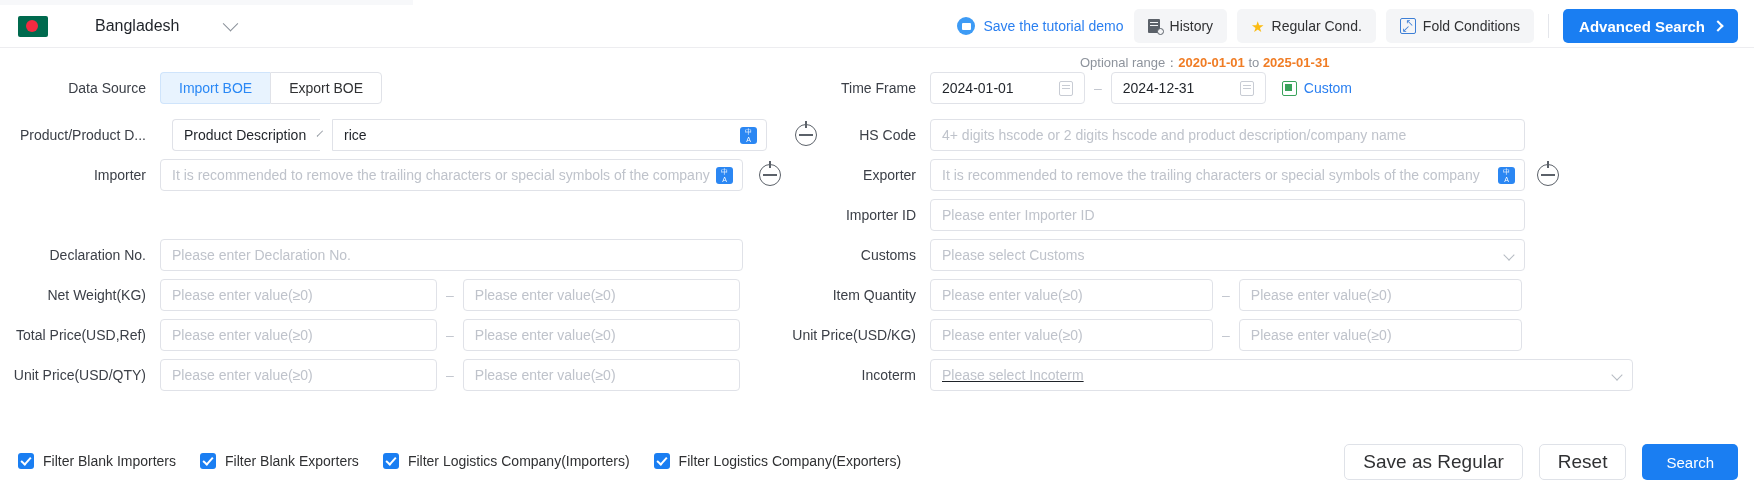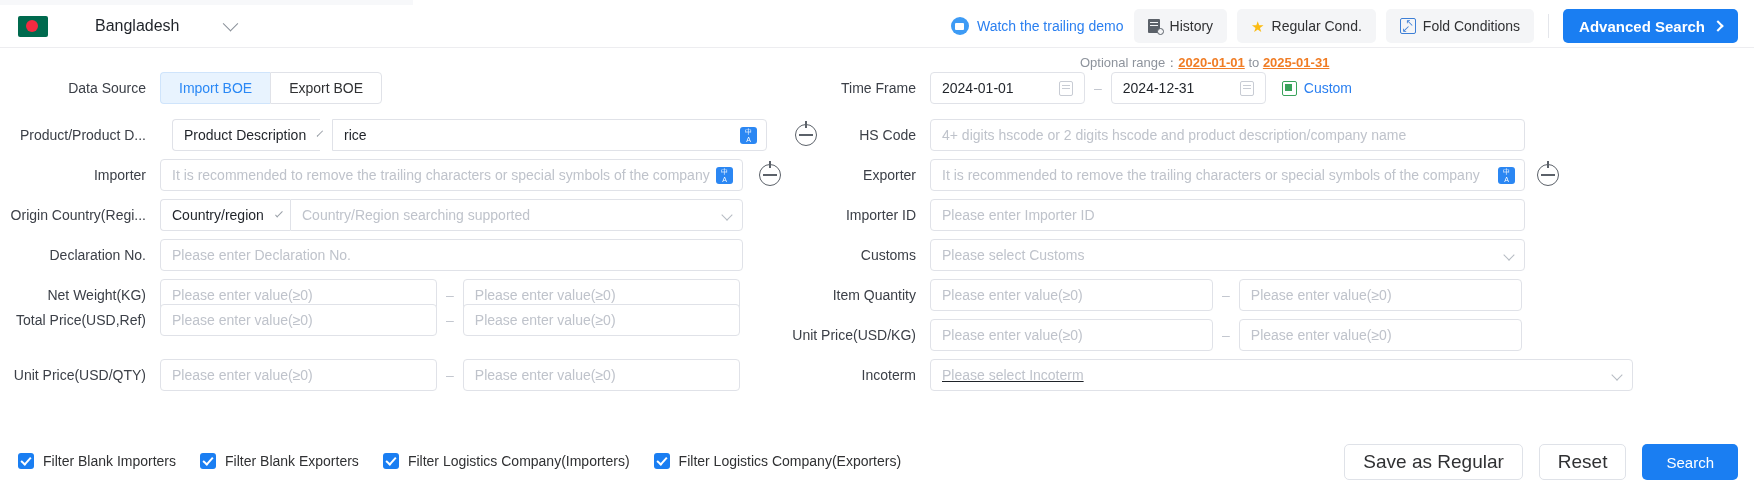--- a/index.html
+++ b/index.html
@@ -147,21 +147,21 @@
     transform:rotate(0deg);
   }
 
   
   .cal-ico { margin-left:auto; width:14px; height:15px; border:1.5px solid #c8ccd4; border-radius:2px; position:relative;}
   .cal-ico:before{ content:""; position:absolute; left:2px; top:3px; width:8px; height:1.5px; background:#c8ccd4; box-shadow:0 3px 0 #c8ccd4;}
   .cal-ico:after{ content:""; position:absolute; left:3px; top:-4px; width:7px; height:2px; background:#fff;}
   .dash { color:#c3c7cf; margin:0 9px; font-size:14px; }
 
   .opt-range { position:absolute; font-size:13px; color:#8d939c; white-space:nowrap; }
-  .opt-range b { color:#f07c24; font-weight:bold;text-decoration:underline; }
+  .opt-range b { color:#f07c24; font-weight:bold; }
   .opt-range .to { color:#f07c24; font-weight:bold; }
 
   .custom-link { display:flex; align-items:center; gap:7px; color:#2a7ff0; font-size:14px; cursor:pointer; white-space:nowrap; }
   .cust-ico { width:15px; height:15px; border:1.6px solid #3aa35b; border-radius:2px; position:relative; }
   .cust-ico:after { content:""; position:absolute; left:2px; top:2px; width:7px; height:7px; background:#3aa35b; }
 
   
   .checks { position:absolute; left:18px; top:405px; display:flex; align-items:center; gap:24px; }
   .chk { display:flex; align-items:center; gap:9px; cursor:pointer; font-size:14px; color:#303133; }
   .box {
@@ -197,21 +197,21 @@
         </div>
       <div class="country-name">Bangladesh</div>
       <div class="caret"></div>
     </div>
 
     <div class="header-right">
       <div class="link-demo">
         <span class="circ-icon">
             <span class="inner"></span>
           </span>
-        <span>Watch the trailing demo</span>
+        <span>Save the tutorial demo</span>
       </div>
 
       <button class="ghost-btn">
         <span class="hist-ico">
             <i></i>
             <b></b>
           </span>
         <span>History</span>
       </button>
 
@@ -265,51 +265,40 @@
       <div class="field" style="width:583px; position:relative;">
         <span class="ph-text">It is recommended to remove the trailing characters or special symbols of the company</span>
         <span class="trans-badge" style="right:9px; top:7px;">
             <span>中</span>
             <span>A</span>
           </span>
       </div>
       <span class="circ-tool" style="margin-left:16px;"></span>
     </div>
 
-    <div class="row" style="left:0px; top:151px;">
-      <div class="lbl" style="width:160px;">Origin Country(Regi...</div>
-      <div class="sel-pre" style="width:130px; justify-content:space-between;">
-        <span>Country/region</span>
-        <span class="mini-caret"></span>
-      </div>
-      <div class="sel-post" style="width:453px;">
-        <span class="ph-text">Country/Region searching supported</span>
-        <span class="down-caret"></span>
-      </div>
-    </div>
 
     <div class="row" style="left:0px; top:191px;">
       <div class="lbl" style="width:160px;">Declaration No.</div>
       <div class="field" style="width:583px;">
         <span class="ph-text">Please enter Declaration No.</span>
       </div>
     </div>
 
     <div class="row" style="left:0px; top:231px;">
       <div class="lbl" style="width:160px;">Net Weight(KG)</div>
       <div class="field" style="width:277px;">
         <span class="ph-text">Please enter value(≥0)</span>
       </div>
       <span class="dash">–</span>
       <div class="field" style="width:277px;">
         <span class="ph-text">Please enter value(≥0)</span>
       </div>
     </div>
 
-    <div class="row" style="left:0px; top:256px;">
+    <div class="row" style="left:0px; top:271px;">
       <div class="lbl" style="width:160px;">Total Price(USD,Ref)</div>
       <div class="field" style="width:277px;">
         <span class="ph-text">Please enter value(≥0)</span>
       </div>
       <span class="dash">–</span>
       <div class="field" style="width:277px;">
         <span class="ph-text">Please enter value(≥0)</span>
       </div>
     </div>
 

